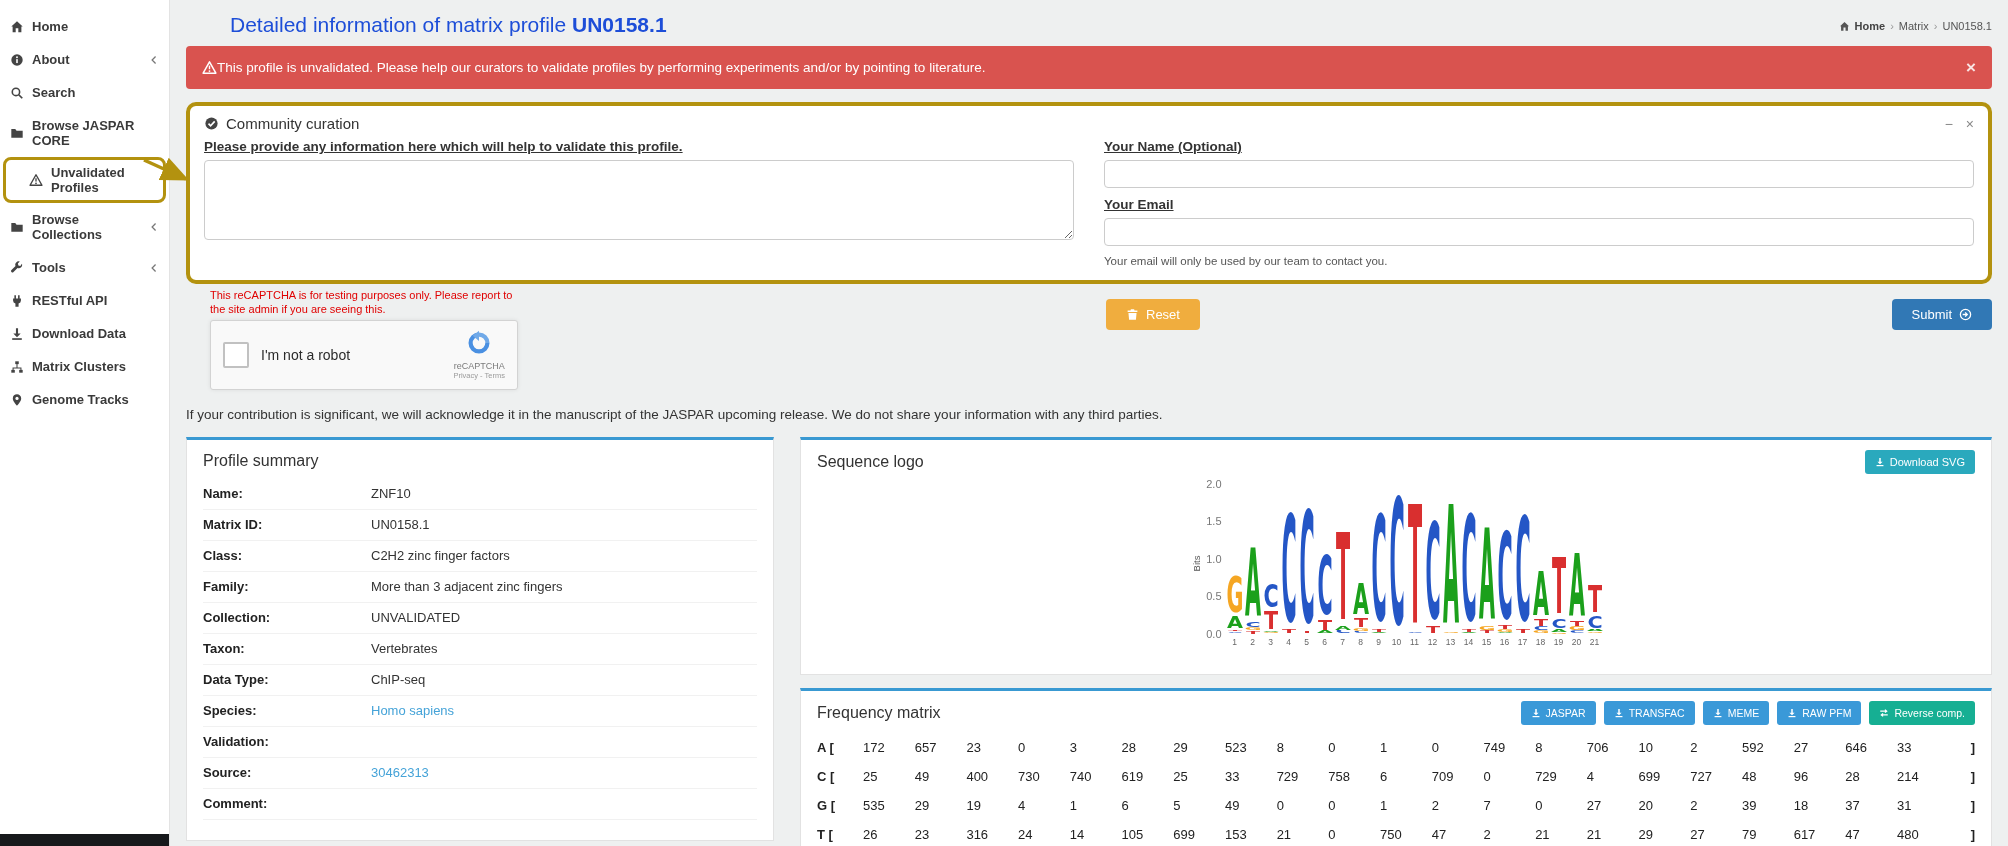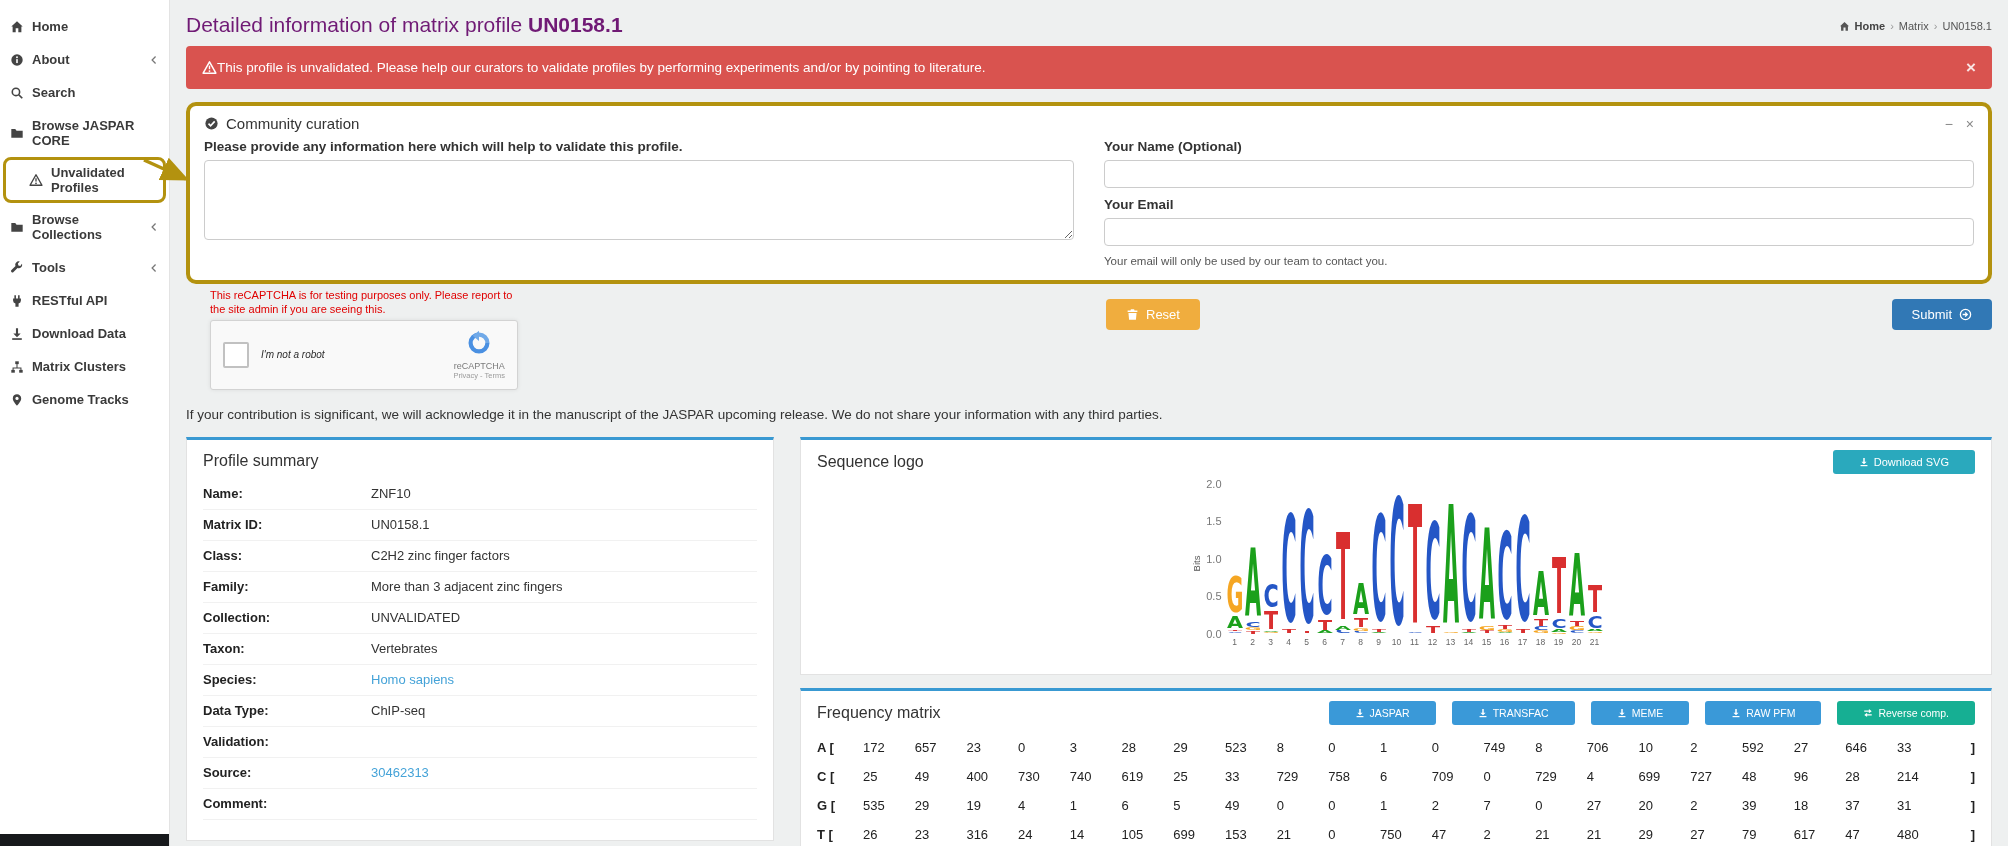--- a/index.html
+++ b/index.html
@@ -18,58 +18,58 @@
   .side-item.highlighted { border:3px solid var(--gold,#b3920f); border-radius:8px;
     margin:0 3px; padding:5px 23px; }
   .sidebar-footer { position:absolute; left:0; bottom:0; width:100%; height:12px; background:#17191c; }
 
   
   .annot-arrow { position:absolute; left:140px; top:152px; z-index:6; pointer-events:none; }
 
   
   .main { flex:1; padding:0 16px; position:relative; }
   .page-header { display:flex; justify-content:space-between; align-items:flex-start; padding-top:13px; }
-  .title { font-size:21px; font-weight:normal; color:#701a75; }
+  .title { font-size:21px; font-weight:normal; color:#1d4ed8;margin-left:44px; }
   .title b { font-weight:bold; }
   .breadcrumb { display:flex; align-items:center; gap:5px; font-size:11px; color:#555; padding-top:7px; }
   .breadcrumb .icon { width:11px; height:11px; color:#555; }
   .breadcrumb .home { font-weight:bold; color:#444; }
   .breadcrumb .sep { color:#999; }
 
   .alert { margin-top:9px; background:var(--alert_red,#d9534f); color:#fff; border-radius:4px;
     padding:13px 16px; font-size:13.5px; display:flex; align-items:center; }
   .alert .icon { width:15px; height:15px; flex:none; }
   .alert-close { margin-left:auto; font-size:17px; font-weight:bold; opacity:.85; cursor:pointer; line-height:1; }
 
   
   .curation-wrap { margin-top:13px; border:4px solid var(--gold,#b3920f); border-radius:10px;
     background:#fff; }
   .panel { padding:9px 14px 13px; }
   .panel-head { display:flex; align-items:center; gap:7px; font-size:15px; color:#333; padding-bottom:7px;text-align:right; }
   .panel-head .icon { width:15px; height:15px; color:#444; }
   .panel-tools { margin-left:auto; color:#888; display:flex; gap:13px; font-size:14px; }
   .panel-tools span { cursor:pointer; line-height:1; }
   .cur-grid { display:grid; grid-template-columns:1fr 1fr; column-gap:30px; }
-  label.f { display:block; font-size:13.5px; font-weight:bold; color:#333; margin-bottom:6px; }
+  label.f { display:block; font-size:13.5px; font-weight:bold; color:#333; margin-bottom:6px;text-decoration:underline; }
   .f-text { width:100%; height:80px; border:1px solid #ccc; border-radius:4px; resize:both;
     font-family:inherit; font-size:13px; padding:6px 8px; }
   .f-in { width:100%; height:28px; border:1px solid #ccc; border-radius:4px; margin-bottom:9px;
     padding:0 8px; font-size:13px; font-family:inherit; }
   .email-note { font-size:11.5px; color:#555; }
 
   
   .captcha-row { display:flex; margin-top:5px; }
   .captcha-col { width:920px; flex:none;padding-left:24px; }
   .captcha-warn { color:#e00000; font-size:11px; line-height:1.25; width:310px; }
   .recaptcha { margin-top:3px; width:308px; height:70px; background:#f9f9f9; border:1px solid #d3d3d3;
     border-radius:3px; box-shadow:0 0 4px rgba(0,0,0,.08); display:flex; align-items:center;
     padding:0 12px; gap:12px; }
   .rc-check { width:26px; height:26px; flex:none; background:#fff; border:2px solid #c1c1c1;
     border-radius:2px; cursor:pointer; }
-  .rc-label { font-size:10px; color:#2b2b2b;font-style:italic; }
+  .rc-label { font-size:14px; color:#2b2b2b; }
   .rc-brand { margin-left:auto; text-align:center; }
   .rc-brand .icon { width:28px; height:28px; }
   .rc-name { font-size:9px; color:#7b7b7b; }
   .rc-links { font-size:7.5px; color:#9b9b9b; }
 
   .btn { border:none; border-radius:4px; color:#fff; font-size:13px; display:inline-flex;
     align-items:center; gap:7px; padding:8px 20px; cursor:pointer; font-family:inherit; }
   .btn .icon { width:13px; height:13px; }
   .btn-reset { background:var(--btn_reset,#f0ad3e); align-self:flex-start; margin-top:10px; }
   .btn-submit { background:var(--btn_submit,#3178b5); align-self:flex-start; margin-top:10px; margin-left:auto; }
@@ -82,22 +82,22 @@
   .card h2 { font-size:16px; font-weight:normal; color:#333; }
   .profile-card { width:588px; flex:none; height:404px; padding:12px 16px; }
   .profile-table { width:100%; border-collapse:collapse; margin-top:9px; }
   .profile-table th { text-align:left; vertical-align:top; width:168px; font-size:13px; color:#222;
     padding:7.5px 0; border-bottom:1px solid #f1f1f1; }
   .profile-table td { font-size:13px; color:#333; padding:7.5px 0; border-bottom:1px solid #f1f1f1; }
   a.link { color:var(--link_blue,#45a3d8); text-decoration:none; cursor:pointer; }
 
   .right-col { flex:1; display:flex; flex-direction:column; gap:13px; }
   .card-head { display:flex; align-items:center; justify-content:space-between; }
-  .btn-small { font-size:10.5px; padding:6px 26px; border-radius:3px; display:inline-flex;
-    align-items:center; gap:5px; color:#fff; border:none; cursor:pointer; font-family:inherit;margin-left:8px; }
+  .btn-small { font-size:10.5px; padding:6px 10px; border-radius:3px; display:inline-flex;
+    align-items:center; gap:5px; color:#fff; border:none; cursor:pointer; font-family:inherit; }
   .btn-small .icon { width:10px; height:10px; }
   .btn-dl { background:var(--btn_download,#2aa9bd); font-size:11px; }
   .btn-blue { background:var(--btn_blue,#3a99d8); }
   .btn-teal { background:var(--btn_teal,#16af93); }
 
   .logo-card { height:238px; padding:10px 16px; }
   .logo-wrap { display:flex; justify-content:center; margin-top:6px; }
   .logo-ylab { display:flex; align-items:center; width:13px; }
   .logo-ylab span { transform:rotate(-90deg); font-size:9.5px; color:#555; display:inline-block; }
   .logo-y { position:relative; width:24px; height:150px; margin-top:4px; }
@@ -389,26 +389,26 @@
               </tr>
               <tr>
                 <th>Collection:</th>
                 <td><span>UNVALIDATED</span></td>
               </tr>
               <tr>
                 <th>Taxon:</th>
                 <td><span>Vertebrates</span></td>
               </tr>
               <tr>
+                <th>Data Type:</th>
+                <td><span>ChIP-seq</span></td>
+              </tr>
+              <tr>
                 <th>Species:</th>
                 <td><a class="link">Homo sapiens</a></td>
-              </tr>
-              <tr>
-                <th>Data Type:</th>
-                <td><span>ChIP-seq</span></td>
               </tr>
               <tr>
                 <th>Validation:</th>
                 <td><span></span></td>
               </tr>
               <tr>
                 <th>Source:</th>
                 <td><a class="link">30462313</a></td>
               </tr>
               <tr>

